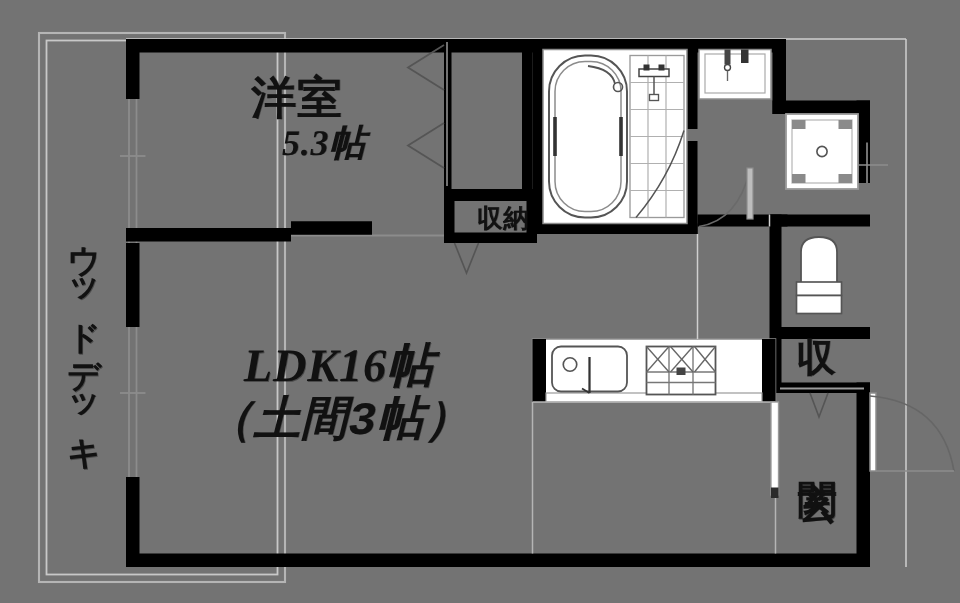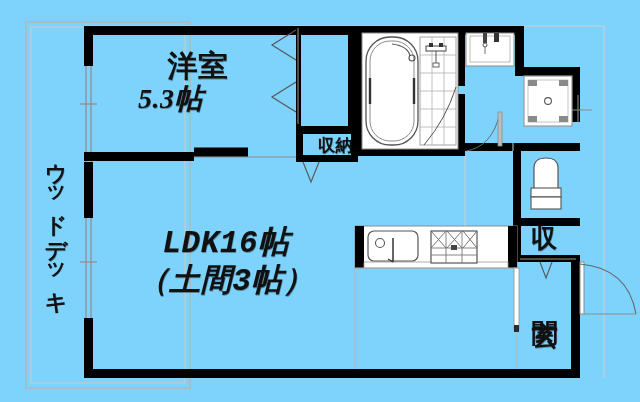--- a/index.html
+++ b/index.html
@@ -7,21 +7,21 @@
     padding: 0;
     background: #ffffff;
   }
   body {
     font-family: "Liberation Serif", "DejaVu Serif", serif;
   }
   #plan {
     position: relative;
     width: 640px;
     height: 402px;
-    background: #7dd3fc;
+    background: #737373;
     overflow: hidden;
   }
   #plan svg {
     position: absolute;
     left: 0;
     top: 0;
   }
   .lbl {
     position: absolute;
     color: #111111;
@@ -42,43 +42,42 @@
     font-style: normal;
   }
   #label-bedroom {
     left: 138px;
     top: 50px;
     font-size: 30px;
     text-align: center;
     width: 120px;
   }
   #label-bedroom-size {
-    left: 138px;
+    left: 156px;
     top: 84px;
-    font-size: 28px;
-    text-align: left;
+    font-size: 24px;
+    text-align: center;
     width: 120px;
   }
   #label-cl {
     left: 311px;
     top: 60px;
     font-size: 31px;
   }
   #label-closet-small {
     left: 318px;
     top: 137px;
     font-size: 17px;
   }
   #label-ldk {
     left: 126px;
     top: 228px;
     font-size: 31px;
     width: 200px;
     text-align: center;
-    font-family: Liberation Mono, monospace;
   }
   #label-doma {
     left: 126px;
     top: 266px;
     font-size: 31px;
     width: 200px;
     text-align: center;
     font-family: Liberation Mono, monospace;
   }
   #label-wooddeck {

